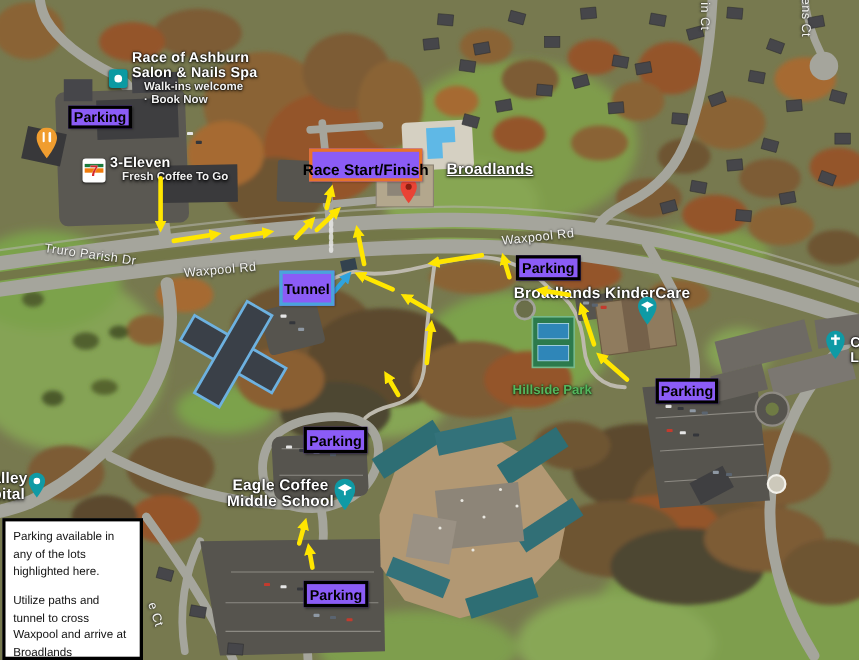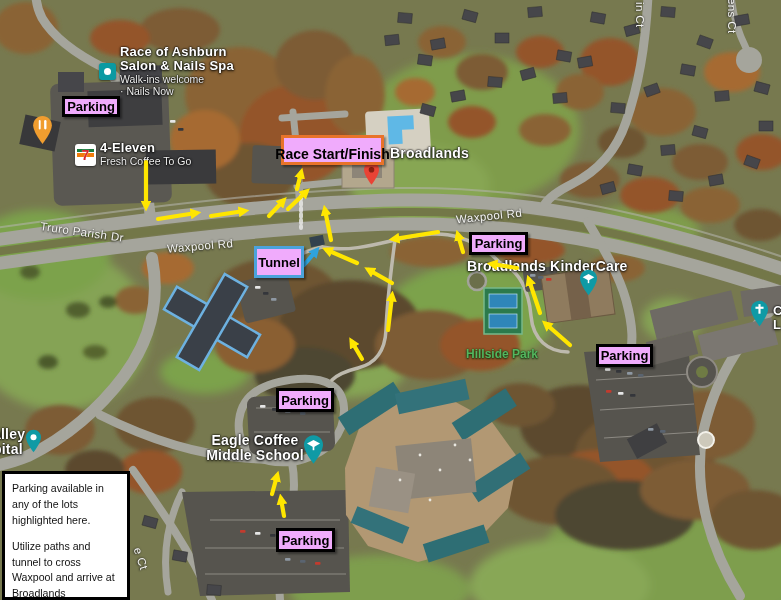--- a/index.html
+++ b/index.html
@@ -9,41 +9,41 @@
   .layer{position:absolute;left:0;top:0;width:781px;height:600px;}
   .labels{z-index:2;pointer-events:none;}
   .arrows{z-index:3;pointer-events:none;}
   .annos{z-index:4;pointer-events:none;}
 
   
   .glabel{position:absolute;color:#fff;white-space:nowrap;
           text-shadow:0 0 1px #000,0 0 2px #000,0 1px 3px rgba(0,0,0,.85);}
   .gname{font-weight:bold;font-size:13px;line-height:14px;letter-spacing:.2px;}
   .gname.big{font-size:14px;line-height:15px;}
-  .gsub{font-weight:normal;font-size:10.5px;line-height:12px;color:#f1f1f1;}
+  .gsub{font-weight:bold;font-size:10.5px;line-height:12px;color:#f1f1f1;padding-left:11px;}
   .park-label{color:#54b65e;font-size:12px;font-weight:bold;
               text-shadow:0 0 2px #10300f,0 1px 2px rgba(6,40,8,.9);}
   .road{position:absolute;color:#f4f4f1;font-size:11.5px;font-weight:normal;letter-spacing:.4px;
         white-space:nowrap;text-shadow:0 0 2px #3c3c38,0 1px 2px rgba(40,40,36,.9);}
   .center{text-align:center;}
 
   
   .pin{position:absolute;}
   .sq-icon{position:absolute;width:17px;height:17px;background:#0b9aa2;border-radius:3px;
            box-shadow:0 1px 2px rgba(0,0,0,.5);display:flex;align-items:center;justify-content:center;}
   .sq-icon .dot{width:7px;height:7px;border-radius:50%;background:#fff;}
   .sev-logo{position:absolute;width:21px;height:22px;background:#fff;border-radius:3px;
             box-shadow:0 1px 2px rgba(0,0,0,.5);display:flex;align-items:center;justify-content:center;overflow:hidden;}
   .sev-logo .stripe{position:absolute;left:2px;right:2px;top:9px;height:4px;background:#f07c0c;}
   .sev-logo .stripe2{position:absolute;left:2px;right:2px;top:5px;height:3px;background:#1a7a3c;}
   .sev-logo .seven{position:relative;color:#d7262c;font-weight:bold;font-size:14px;line-height:1;
                    text-shadow:0 0 1px #fff;}
 
   
-  .anno{position:absolute;box-sizing:border-box;background:#f0abfc;border:3px solid #000;
+  .anno{position:absolute;box-sizing:border-box;background:#8b5cf6;border:3px solid #000;
         display:flex;align-items:center;justify-content:center;color:#000;font-weight:bold;
         box-shadow:1.5px 1.5px 2px rgba(0,0,0,.4);}
   .anno span{white-space:nowrap;}
   .anno.parking{font-size:13px;}
   .anno.race{border-color:#e8732a;font-size:14px;}
   .anno.tunnel{border-color:#4ba3db;font-size:13px;}
 
   .infobox{position:absolute;left:2px;top:471px;width:128px;height:129px;box-sizing:border-box;
            background:#fff;border:3px solid #000;padding:7px 6px 4px 7px;color:#111;
            font-size:10.6px;line-height:1.5;z-index:4;}
@@ -310,29 +310,29 @@
         <rect x="285" y="410" width="5.5" height="2.8" rx="0.8" fill="#8e98a3"></rect>
         <rect x="300" y="412" width="5.5" height="2.8" rx="0.8" fill="#5a6470"></rect>
       </g>
   </svg>
 
   <div class="layer labels">
     <div class="glabel" style="left:120px;top:45px;">
       <div class="gname">Race of Ashburn</div>
       <div class="gname">Salon &amp; Nails Spa</div>
       <div class="gsub">Walk-ins welcome</div>
-      <div class="gsub">· Nails Now</div>
+      <div class="gsub">· Book Now</div>
     </div>
 
     <div class="glabel" style="left:100px;top:141px;">
-      <div class="gname">4-Eleven</div>
+      <div class="gname">3-Eleven</div>
       <div class="gsub">Fresh Coffee To Go</div>
     </div>
 
-    <div class="glabel" style="left:390px;top:146px;">
+    <div class="glabel" style="left:406px;top:146px;text-decoration:underline;">
       <div class="gname big">Broadlands</div>
     </div>
 
     <div class="glabel" style="left:467px;top:259px;">
       <div class="gname big">Broadlands KinderCare</div>
     </div>
 
     <div class="glabel park-label" style="left:466px;top:347px;">
       <span>Hillside Park</span>
     </div>

